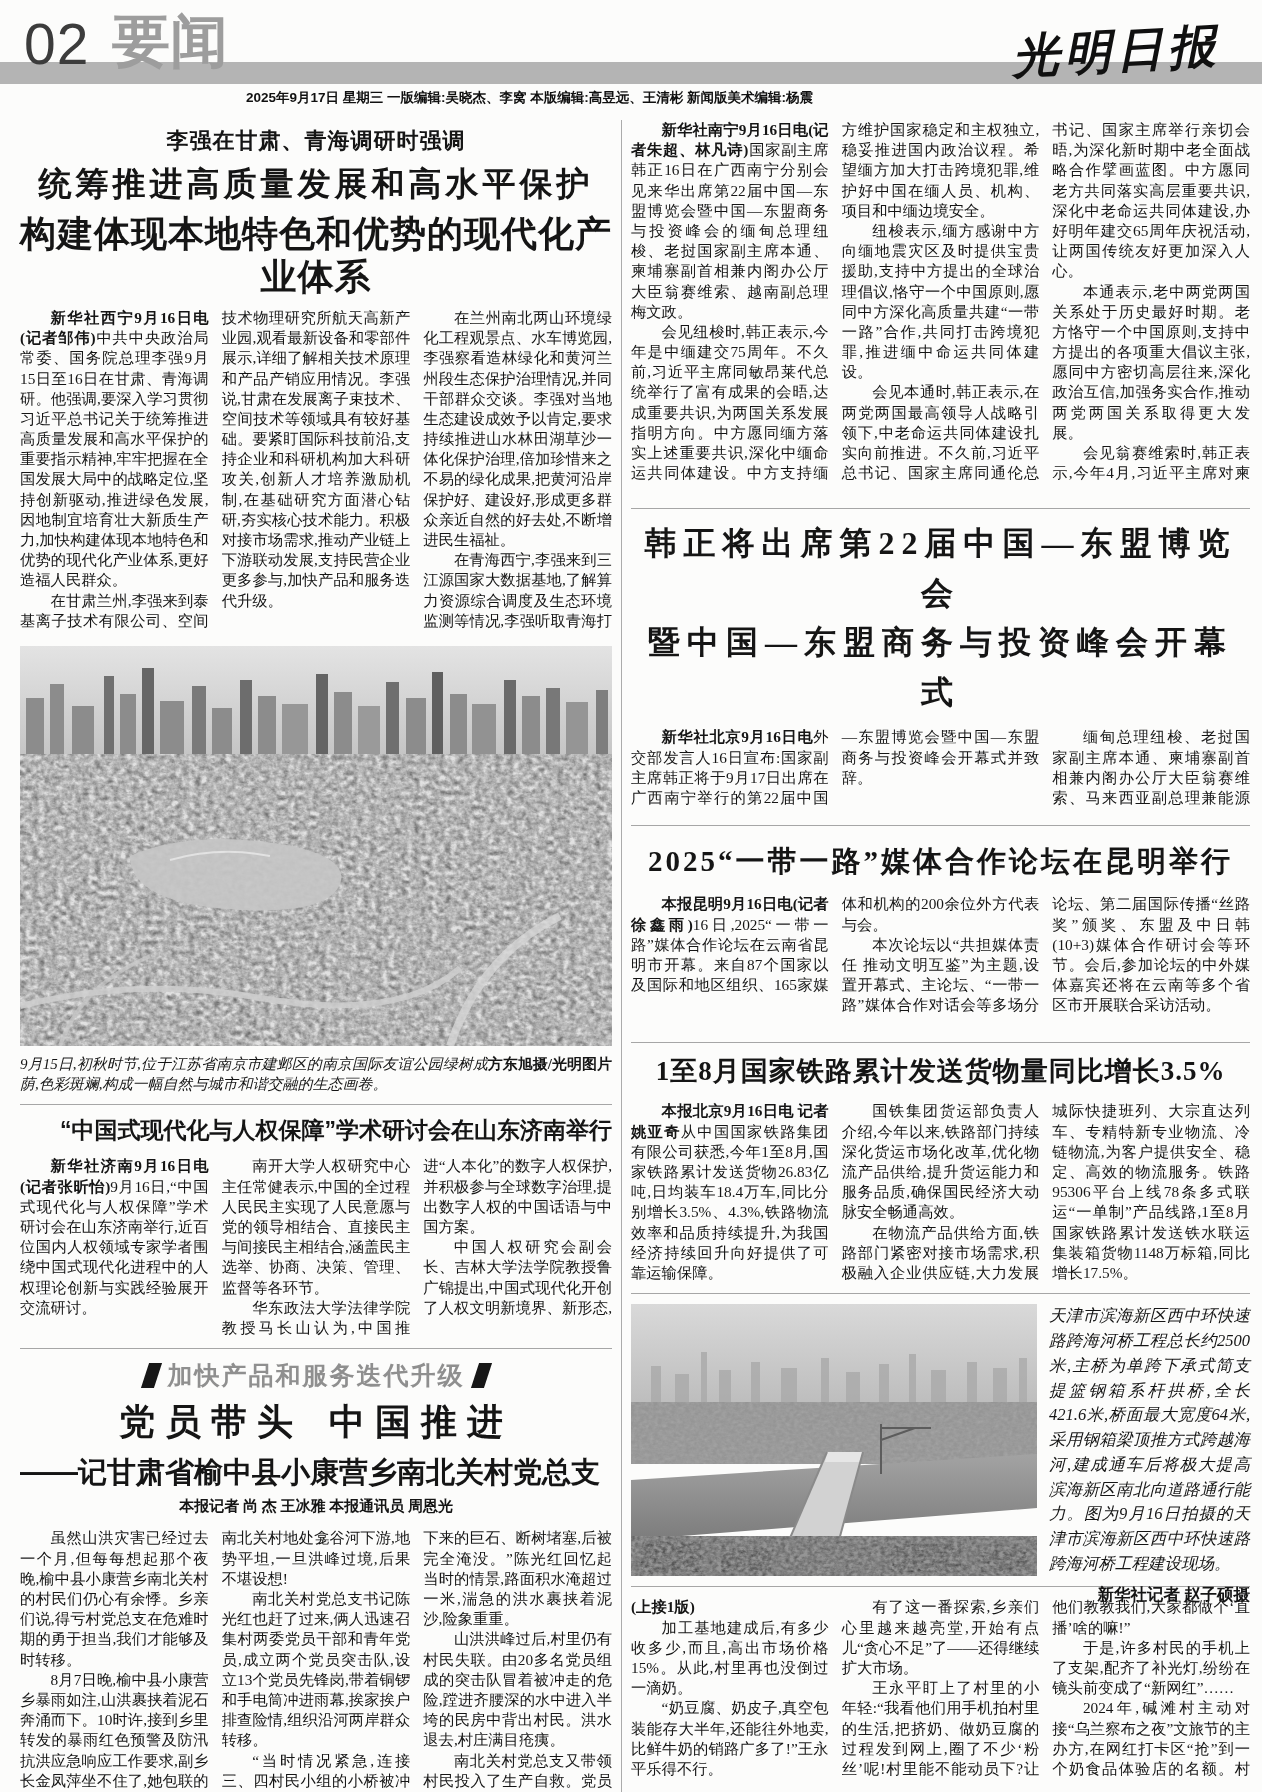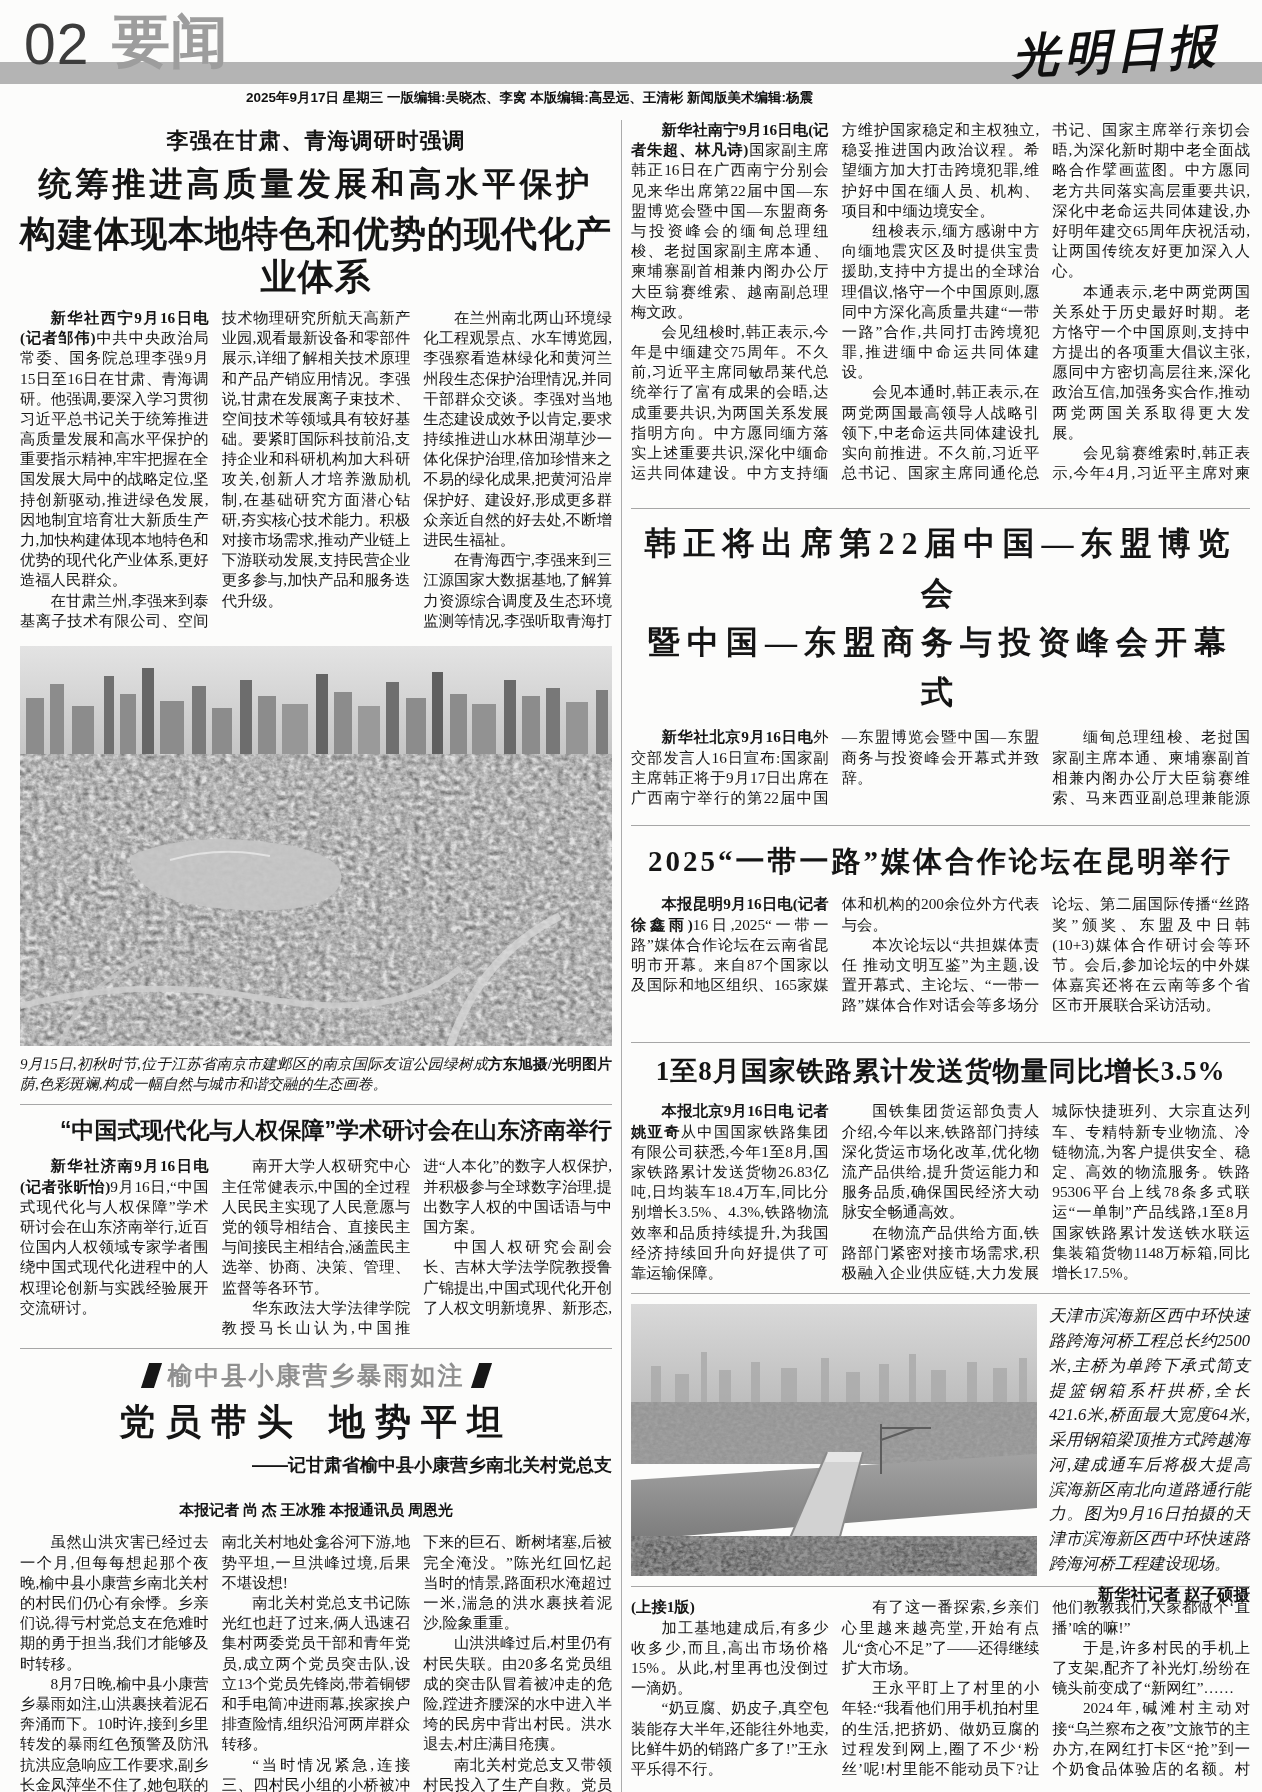--- a/index.html
+++ b/index.html
@@ -47,21 +47,21 @@
   .forumhead{text-align:center;font-size:29px;font-weight:700;letter-spacing:3px;margin:16px 0 12px;}
   .railhead{text-align:center;font-size:27px;font-weight:700;letter-spacing:1px;margin:8px 0 12px;}
   .rqhead{text-align:right;font-family:"Liberation Sans","DejaVu Sans",sans-serif;
           font-size:23px;font-weight:700;margin:10px 0 10px;}
   
   .pkicker{display:flex;align-items:center;justify-content:center;gap:10px;margin:10px 0 6px;}
   .pkicker .ktext{font-family:"Liberation Sans","DejaVu Sans",sans-serif;font-size:25px;font-weight:700;color:#8f8f8f;letter-spacing:2px;}
   .bracket{display:inline-block;width:13px;height:25px;background:#171717;transform:skewX(-18deg);}
   .phead{text-align:center;font-size:36px;font-weight:700;letter-spacing:10px;margin:2px 0 6px;}
   .phead .gap{display:inline-block;width:26px;}
-  .psub{text-align:right;font-family:"Liberation Sans","DejaVu Sans",sans-serif;font-size:18px;font-weight:700;margin:0 0 24px;}
+  .psub{text-align:left;font-family:"Liberation Sans","DejaVu Sans",sans-serif;font-size:29px;font-weight:700;margin:0 0 4px;}
   .pby{text-align:center;font-size:15px;margin:0 0 12px;font-weight:700;}
   
   .photo1wrap{margin-top:8px;}
   .cap1{font-style:italic;font-size:15px;line-height:1.35;text-align:justify;margin-top:8px;}
   .cap1 .credit{font-weight:700;font-style:normal;float:right;}
   .photorow{display:flex;gap:12px;height:272px;}
   .photorow .pic{flex:0 0 406px;}
   .cap2{flex:1;font-style:italic;font-size:16.5px;line-height:1.5;text-align:justify;}
   .cap2 .credit{display:block;text-align:right;font-weight:700;font-style:normal;margin-top:6px;}
   svg{display:block;}
@@ -168,25 +168,25 @@
             <p>华东政法大学法律学院教授马长山认为,中国推进“人本化”的数字人权保护,并积极参与全球数字治理,提出数字人权的中国话语与中国方案。</p>
             <p>中国人权研究会副会长、吉林大学法学院教授鲁广锦提出,中国式现代化开创了人权文明新境界、新形态,丰富发展了人类人权文明的多样性。</p>
           </div>
       </section>
 
       <hr class="hd">
 
       <section>
         <div class="pkicker">
           <span class="bracket"></span>
-          <span class="ktext">榆中县小康营乡暴雨如注</span>
+          <span class="ktext">加快产品和服务迭代升级</span>
           <span class="bracket"></span>
         </div>
         <div class="phead">
-          <span>党员带头</span><span class="gap"></span><span>地势平坦</span>
+          <span>党员带头</span><span class="gap"></span><span>中国推进</span>
         </div>
         <div class="psub">——记甘肃省榆中县小康营乡南北关村党总支</div>
         <div class="pby">本报记者  尚  杰  王冰雅  本报通讯员  周恩光</div>
         <div class="cols h-party">
             <p>虽然山洪灾害已经过去一个月,但每每想起那个夜晚,榆中县小康营乡南北关村的村民们仍心有余悸。乡亲们说,得亏村党总支在危难时期的勇于担当,我们才能够及时转移。</p>
             <p>8月7日晚,榆中县小康营乡暴雨如注,山洪裹挟着泥石奔涌而下。10时许,接到乡里转发的暴雨红色预警及防汛抗洪应急响应工作要求,副乡长金凤萍坐不住了,她包联的南北关村地处龛谷河下游,地势平坦,一旦洪峰过境,后果不堪设想!</p>
             <p>南北关村党总支书记陈光红也赶了过来,俩人迅速召集村两委党员干部和青年党员,成立两个党员突击队,设立13个党员先锋岗,带着铜锣和手电筒冲进雨幕,挨家挨户排查险情,组织沿河两岸群众转移。</p>
             <p>“当时情况紧急,连接三、四村民小组的小桥被冲下来的巨石、断树堵塞,后被完全淹没。”陈光红回忆起当时的情景,路面积水淹超过一米,湍急的洪水裹挟着泥沙,险象重重。</p>
             <p>山洪洪峰过后,村里仍有村民失联。由20多名党员组成的突击队冒着被冲走的危险,蹚进齐腰深的水中进入半垮的民房中背出村民。洪水退去,村庄满目疮痍。</p>
             <p>南北关村党总支又带领村民投入了生产自救。党员干部冲在前,统计灾情、清理淤泥……支部引领,大家齐动手让村庄恢复如初。</p>

